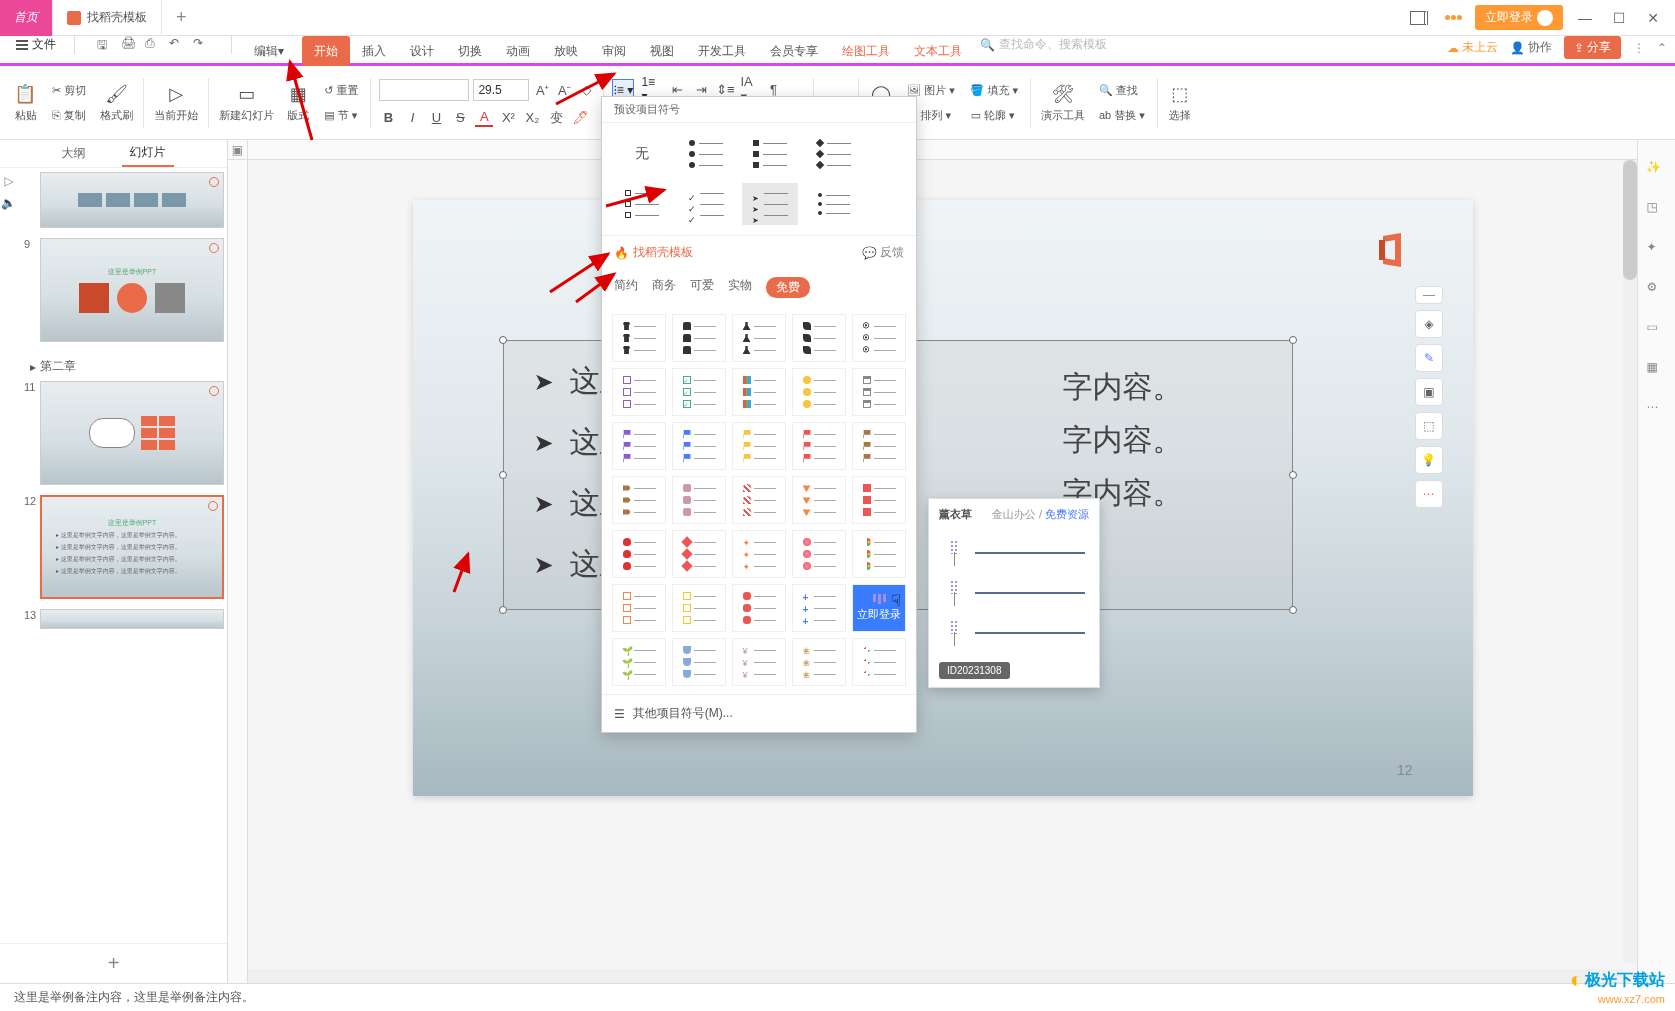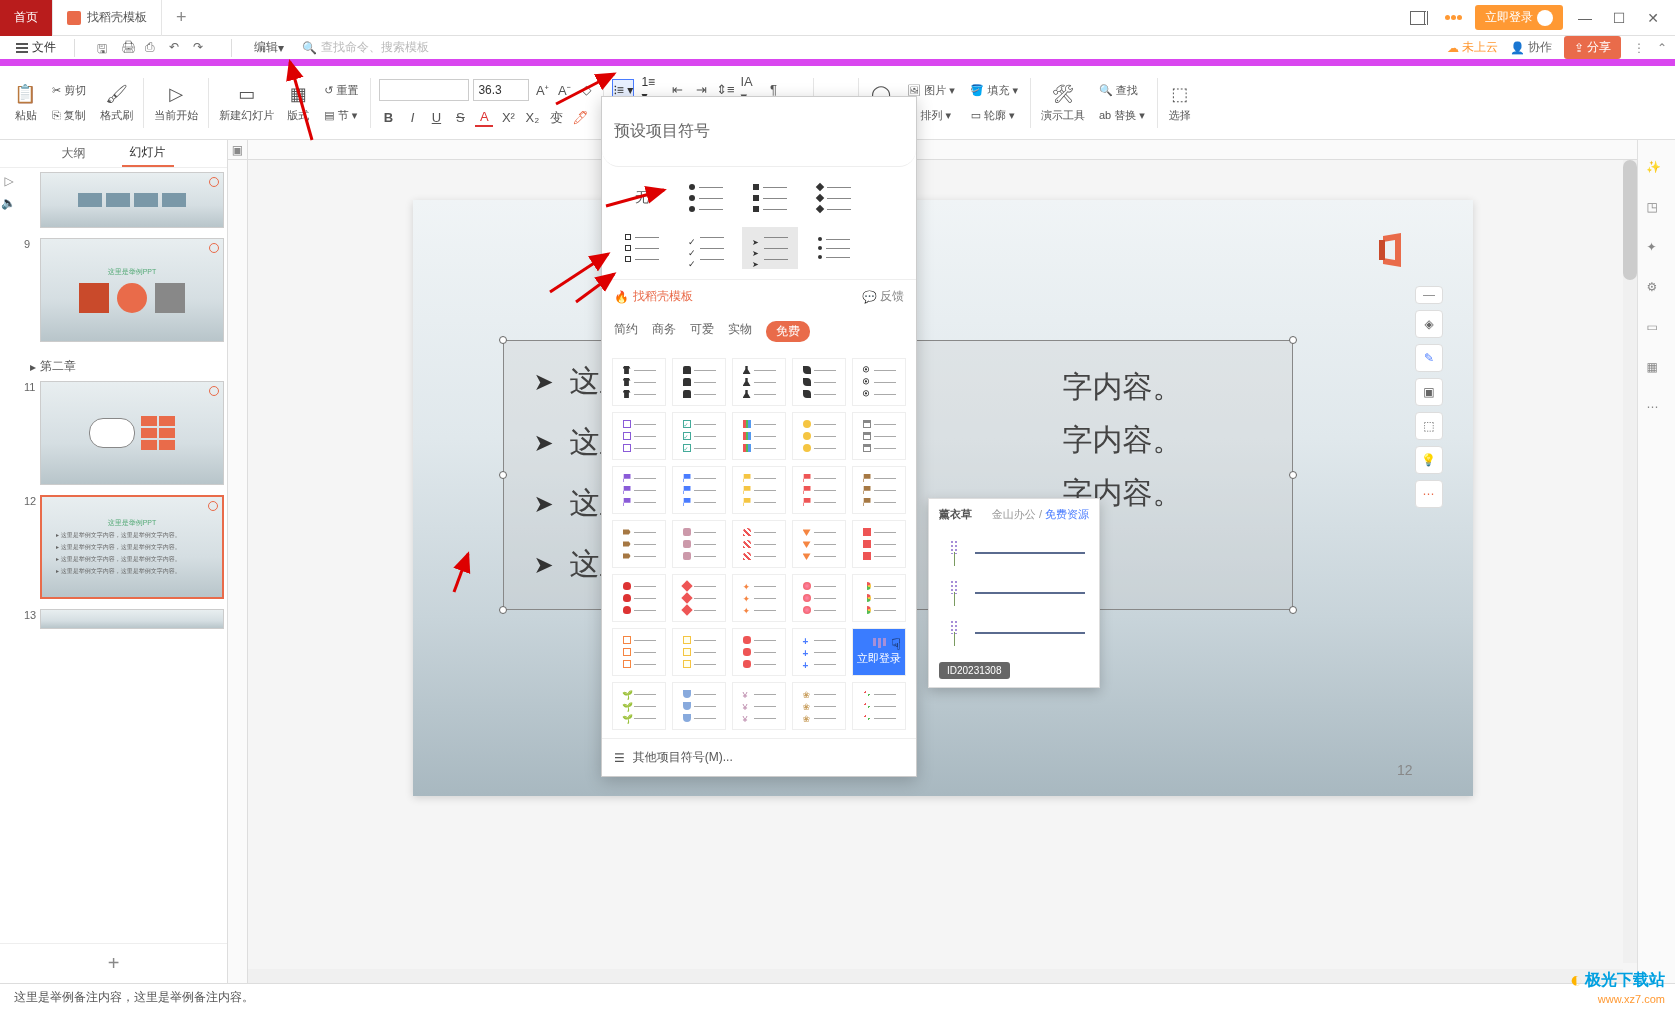--- a/index.html
+++ b/index.html
@@ -1,38 +1,38 @@
 <!DOCTYPE html>
 <html><head>
 <meta charset="utf-8">
 <style>
 * { margin: 0; padding: 0; box-sizing: border-box; font-family: "Microsoft YaHei", sans-serif; }
 body { background: #f0f0f0; width: 1675px; height: 1011px; overflow: hidden; position: relative; font-size: 12px; color: #333; }
 
 
 .titlebar { height: 36px; background: #fff; display: flex; align-items: center; border-bottom: 1px solid #e0e0e0; }
 .tab { height: 36px; padding: 0 14px; display: flex; align-items: center; gap: 6px; border-right: 1px solid #e5e5e5; cursor: pointer; }
-.tab.home { background: #b91c1c; color: #fff; }
+.tab.home { background: #ec4899; color: #fff; font-style: italic; }
 .tab.template { color: #555; }
 .tab .icon-sq { width: 14px; height: 14px; background: #e96b4a; border-radius: 2px; }
 .tab.current { background: #fafafa; }
 .tab.current .icon-sq { background: #e96b4a; }
 .tab .close-x { margin-left: 8px; color: #999; font-size: 14px; }
 .tab .circle-dot { width: 8px; height: 8px; border-radius: 50%; background: #ff9800; margin-left: 6px; }
 .tab.add { border: none; color: #888; font-size: 18px; }
 .titlebar-right { margin-left: auto; display: flex; align-items: center; gap: 10px; padding-right: 10px; }
 .login-btn { background: #ff9933; color: #fff; padding: 4px 10px; border-radius: 3px; font-size: 12px; display: flex; align-items: center; gap: 4px; }
 .login-btn .avatar { width: 16px; height: 16px; border-radius: 50%; background: #fff; }
 .win-btn { width: 24px; height: 24px; display: flex; align-items: center; justify-content: center; color: #666; font-size: 14px; }
 .win-icon-box { width: 18px; height: 14px; border: 1px solid #666; position: relative; }
 .win-icon-circles { display: flex; gap: 1px; }
 .win-icon-circles span { width: 5px; height: 5px; border-radius: 50%; background: #ff9933; }
 
 
-.menubar { height: 30px; background: #fff; display: flex; align-items: center; padding: 0 8px; gap: 6px; border-bottom: 7px solid #d946ef; }
+.menubar { height: 30px; background: #fff; display: flex; align-items: flex-start; padding: 0 8px; gap: 6px; border-bottom: 3px solid #d946ef; }
 .menubar .file-btn { display: flex; align-items: center; gap: 4px; padding: 0 8px; }
 .menubar .file-btn .bars { display: flex; flex-direction: column; gap: 2px; }
 .menubar .file-btn .bars span { width: 12px; height: 2px; background: #555; }
 .menubar .qat { display: flex; gap: 8px; padding: 0 12px; }
 .menubar .qat .q { width: 16px; height: 16px; color: #666; }
 .menubar .sep { width: 1px; height: 18px; background: #ddd; margin: 0 4px; }
 .menubar .tabs { display: flex; gap: 0; }
 .menubar .mtab { padding: 0 12px; height: 30px; display: flex; align-items: center; color: #555; cursor: pointer; }
 .menubar .mtab.active { background: #e96b4a; color: #fff; border-radius: 3px; padding: 3px 12px; height: auto; }
 .menubar .mtab.orange { color: #e96b4a; }
@@ -99,21 +99,21 @@
 .float-tools .ft { width: 28px; height: 28px; background: #fff; border: 1px solid #ddd; border-radius: 4px; display: flex; align-items: center; justify-content: center; color: #666; cursor: pointer; }
 .float-tools .ft.dots { color: #e96b4a; letter-spacing: 1px; }
 .float-minus { position: absolute; right: 194px; top: 146px; width: 28px; height: 18px; background: #fff; border: 1px solid #ddd; border-radius: 4px; display: flex; align-items: center; justify-content: center; color: #888; }
 
 
 .right-sidebar { width: 38px; background: #fafafa; border-left: 1px solid #e0e0e0; display: flex; flex-direction: column; align-items: center; padding-top: 20px; gap: 20px; }
 .right-sidebar .rs { width: 20px; height: 20px; color: #888; cursor: pointer; }
 
 
 .bullet-dropdown { position: absolute; left: 601px; top: 96px; width: 316px; background: #fff; border: 1px solid #ccc; box-shadow: 0 4px 16px rgba(0,0,0,0.2); z-index: 100; }
-.bd-header { padding: 24px 12px; font-size: 16px; color: #666; border-bottom: 1px solid #eee; border-radius: 17px; }
+.bd-header { padding: 5px 12px; font-size: 11px; color: #666; border-bottom: 1px solid #eee; }
 .bd-presets { padding: 10px 12px; display: flex; flex-wrap: wrap; gap: 8px; }
 .bd-preset { width: 56px; height: 42px; border: 1px solid transparent; display: flex; align-items: center; justify-content: center; cursor: pointer; }
 .bd-preset.none { font-size: 14px; color: #555; }
 .bd-preset.hover { background: #e8e8e8; }
 .bd-preset .lines { display: flex; flex-direction: column; gap: 5px; }
 .bd-preset .line { display: flex; align-items: center; gap: 4px; }
 .bd-preset .bul { width: 6px; height: 6px; background: #333; flex-shrink: 0; }
 .bd-preset .bul.circle { border-radius: 50%; }
 .bd-preset .bul.diamond { transform: rotate(45deg); }
 .bd-preset .bul.hollow-sq { background: none; border: 1px solid #333; }
@@ -213,20 +213,34 @@
   <div class="sep"></div>
   <div class="qat">
     <span class="q">🖫</span>
     <span class="q">🖨</span>
     <span class="q">⎙</span>
     <span class="q">↶</span>
     <span class="q">↷</span>
   </div>
   <div class="sep"></div>
   <div class="mtab"><span>编辑</span> ▾</div>
+  <div class="tabs">
+    <div class="mtab active">开始</div>
+    <div class="mtab">插入</div>
+    <div class="mtab">设计</div>
+    <div class="mtab">切换</div>
+    <div class="mtab">动画</div>
+    <div class="mtab">放映</div>
+    <div class="mtab">审阅</div>
+    <div class="mtab">视图</div>
+    <div class="mtab">开发工具</div>
+    <div class="mtab">会员专享</div>
+    <div class="mtab orange">绘图工具</div>
+    <div class="mtab orange">文本工具</div>
+  </div>
   <div class="search">
     <span>🔍</span>
     <span style="color:#bbb;">查找命令、搜索模板</span>
   </div>
   <div class="right">
     <div class="cloud">
       <span>☁</span>
       <span>未上云</span>
     </div>
     <div style="display:flex;align-items:center;gap:3px;color:#666;">
@@ -279,21 +293,21 @@
     <div class="sm-btn">
         <span>↺</span>
         <span>重置</span>
       </div>
     <div class="sm-btn"><span>▤</span><span>节</span> ▾</div>
   </div>
   <div class="vsep"></div>
   <div class="col2" style="gap:8px;">
     <div style="display:flex; gap:4px; align-items:center;">
       <div style="width:90px; height:22px; border:1px solid #ccc;"></div>
-      <div class="fontsize">36.3</div>
+      <div class="fontsize">29.5</div>
       <span class="fmt-btn">A⁺</span>
       <span class="fmt-btn">A⁻</span>
       <span class="fmt-btn">◇</span>
     </div>
     <div class="fmt-row">
       <span class="fmt-btn" style="font-weight:bold;">B</span>
       <span class="fmt-btn" style="font-style:italic;">I</span>
       <span class="fmt-btn" style="text-decoration:underline;">U</span>
       <span class="fmt-btn" style="text-decoration:line-through;">S</span>
       <span class="fmt-btn" style="color:#d33;border-bottom:2px solid #d33;">A</span>

